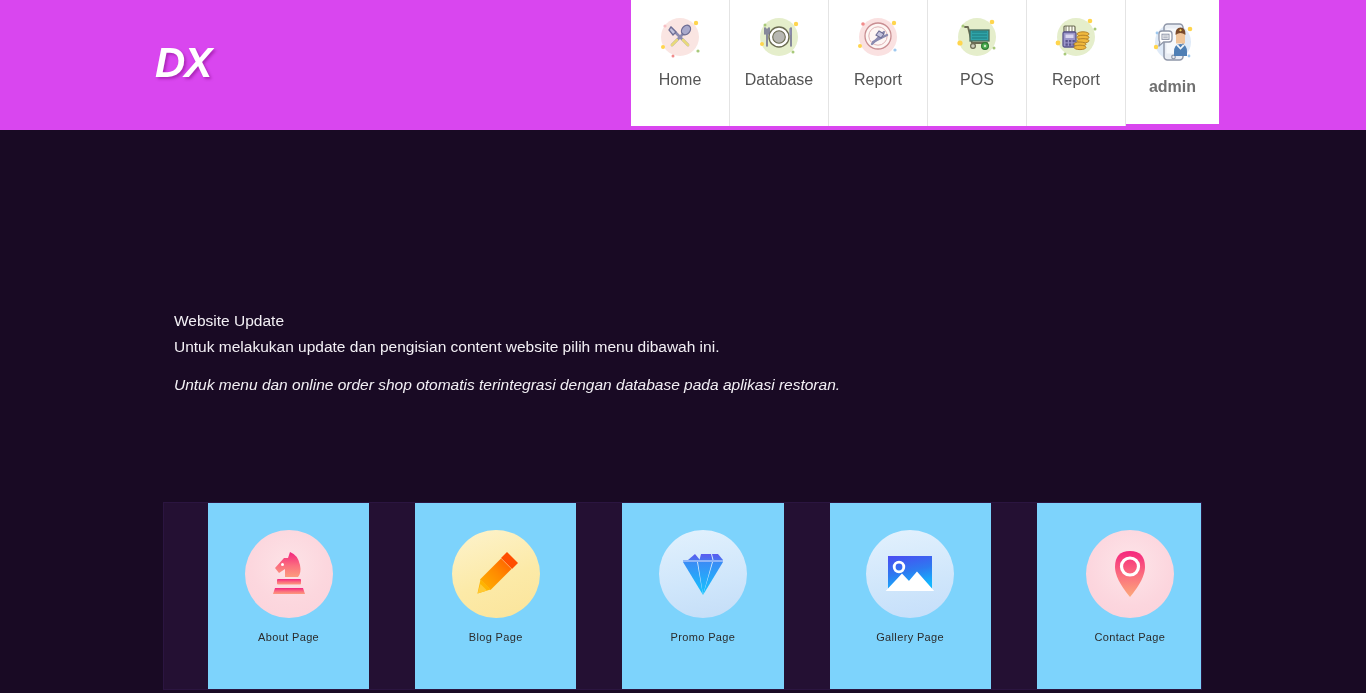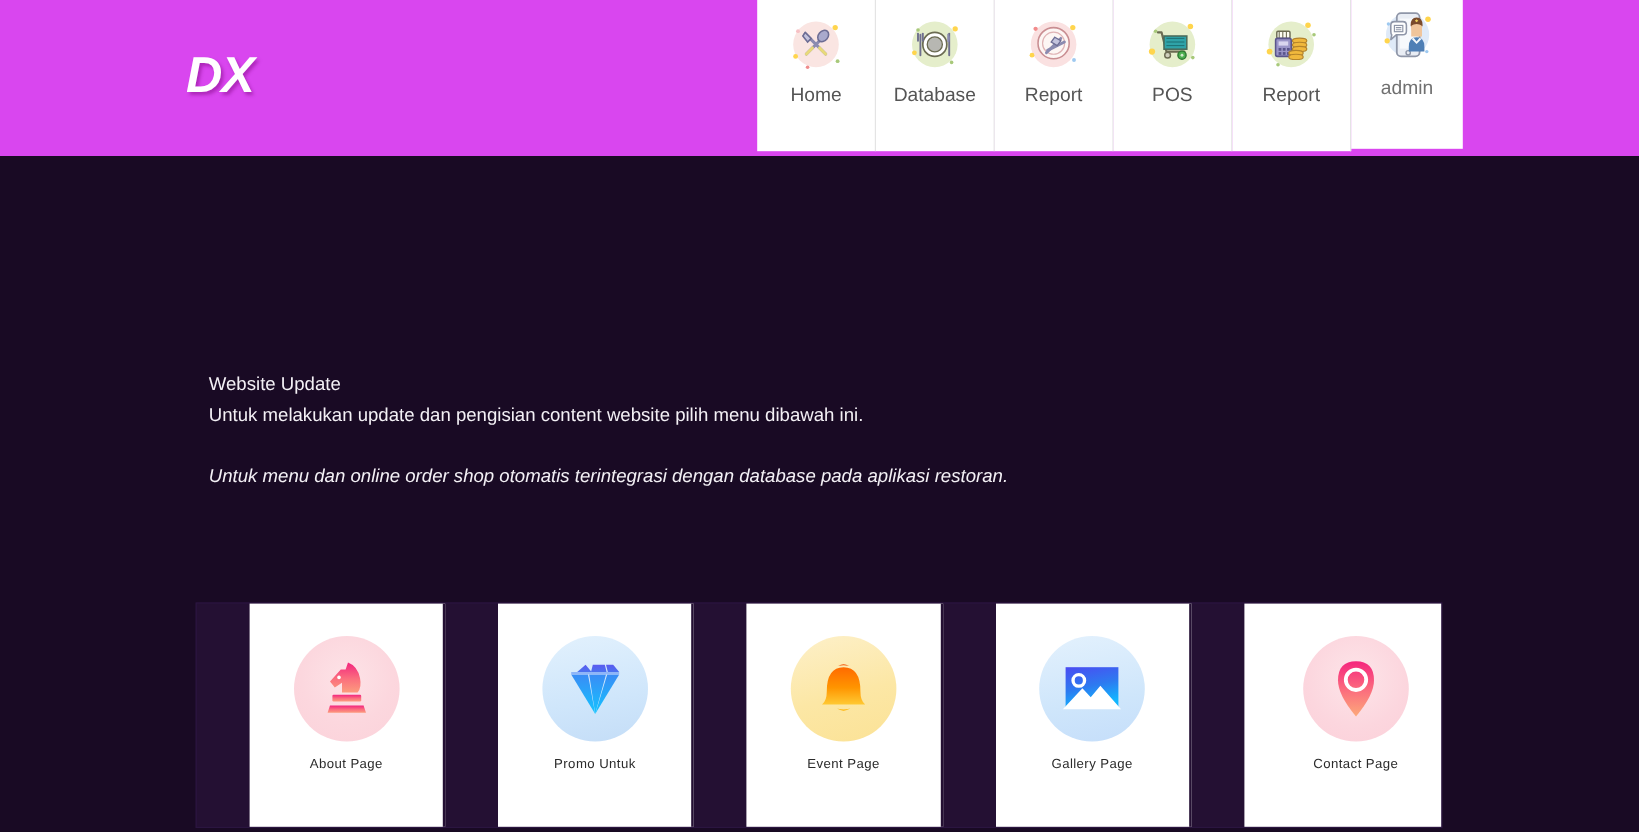--- a/index.html
+++ b/index.html
@@ -54,21 +54,22 @@
     font-size: 16px;
     color: #555555;
     margin-top: 8px;
     line-height: 1;
   }
   .nav-item.user {
     width: 93px;
     height: 124px;
     align-self: flex-start;
     border-right: none;
-    padding-top: 3px;
+    padding-top: 16px;
+    font-weight: bold;
   }
   .nav-item.user .nav-label {
     color: #707070;
     margin-top: 9px;
   }
 
   .nav-icon-wrap {
     width: 54px; height: 54px;
     position: relative;
   }
@@ -86,40 +87,40 @@
     left: 174px; top: 178px;
   }
   .intro-line {
     color: #f3f0f5;
     font-size: 15.5px;
     line-height: 26px;
     white-space: nowrap;
   }
   .intro-note {
     position: absolute;
-    left: 174px; top: 255px;
+    left: 174px; top: 242px;
     color: #f3f0f5;
     font-size: 15.5px;
     font-style: italic;
     line-height: 26px;
     white-space: nowrap;
   }
 
   
   .cards {
     position: absolute;
     left: 163px; top: 372px;
     width: 1039px; height: 188px;
     display: flex;
     background: #241033;
     border: 1px solid #2b1540;
   }
   .card {
     width: 173px;
-    background: #ffffff;
+    background: #7dd3fc;
     border-right: 2px solid #241033;
     display: flex;
     flex-direction: column;
     align-items: center;
     cursor: pointer;
     position: relative;
     margin-left: 44px;
   }
   .card:last-child { border-right: none; padding-left: 22px; }
   .card-icon {
@@ -338,20 +339,38 @@
           </defs>
           <path d="M27 4 q8 3 10 13 q1.6 8 -2 12 l-13 0 l0 -8 l-6 4 l-4 -5 l9 -10 l4 0 Z" fill="url(#gAbout)"></path>
           <circle cx="19.5" cy="16.5" r="1.5" fill="#ffffff"></circle>
           <rect x="14" y="31" width="24" height="5.5" rx="1" fill="url(#gAbout)"></rect>
           <path d="M12 40 l28 0 l2 6 l-32 0 Z" fill="url(#gAbout)"></path>
         </svg>
       </div>
       <div class="card-label">About Page</div>
     </div>
 
+    <div class="card">
+      <div class="card-icon c-blog">
+        <svg width="52" height="52" viewBox="0 0 52 52">
+          <defs>
+            <linearGradient id="gBlog" x1="0" y1="1" x2="1" y2="0">
+              <stop offset="0" stop-color="#ffb300"></stop>
+              <stop offset="0.55" stop-color="#ff8a00"></stop>
+              <stop offset="1" stop-color="#ff5a00"></stop>
+            </linearGradient>
+          </defs>
+          <path d="M37 4 l11 11 l-6 6 l-11 -11 Z" fill="#ff4e00"></path>
+          <path d="M31 10.5 l10.5 10.5 l-21 21 l-10.5 -10.5 Z" fill="url(#gBlog)"></path>
+          <path d="M10.5 31.5 l10 10 l-13 4 Z" fill="#ffb300"></path>
+          <path d="M7.5 45.5 l3 -9.5 l6.5 6.5 Z" fill="#ffc933"></path>
+        </svg>
+      </div>
+      <div class="card-label">Blog Page</div>
+    </div>
 
     <div class="card">
       <div class="card-icon c-promo">
         <svg width="52" height="52" viewBox="0 0 52 52">
           <defs>
             <linearGradient id="gPromoTop" x1="0" y1="0" x2="0" y2="1">
               <stop offset="0" stop-color="#5b5bf0"></stop>
               <stop offset="1" stop-color="#4a72ef"></stop>
             </linearGradient>
             <linearGradient id="gPromoBot" x1="0" y1="0" x2="0" y2="1">
@@ -361,40 +380,23 @@
           </defs>
           <path d="M11 12 l7 -6 l5 6 Z" fill="url(#gPromoTop)"></path>
           <path d="M24 6 l10 0 l1.5 6 l-13 0 Z" fill="url(#gPromoTop)"></path>
           <path d="M35 6 l6 0 l5 6 l-9.5 0 Z" fill="url(#gPromoTop)"></path>
           <path d="M6 14 l14 0 l6 33 Z" fill="url(#gPromoBot)"></path>
           <path d="M21 14 l14 0 l-9 33 Z" fill="url(#gPromoBot)"></path>
           <path d="M36 14 l10 0 l-20 33 Z" fill="url(#gPromoBot)"></path>
           <path d="M6 12 l40 0 l0 2 l-40 0 Z" fill="#8fb5f8"></path>
         </svg>
       </div>
-      <div class="card-label">Promo Untuk</div>
-    </div>
-
-    <div class="card">
-      <div class="card-icon c-event">
-        <svg width="52" height="52" viewBox="0 0 52 52">
-          <defs>
-            <linearGradient id="gEvent" x1="0" y1="0" x2="0" y2="1">
-              <stop offset="0" stop-color="#ff6a00"></stop>
-              <stop offset="0.55" stop-color="#ff9500"></stop>
-              <stop offset="1" stop-color="#ffc933"></stop>
-            </linearGradient>
-          </defs>
-          <path d="M21.5 7 q4.5 -3 9 0 q-4.5 -1.2 -9 0 Z" fill="#f24e00"></path>
-          <path d="M26 8 q14 0 14 20 q0 8 4 11 l-36 0 q4 -3 4 -11 q0 -20 14 -20 Z" fill="url(#gEvent)"></path>
-          <path d="M20.5 42.5 q5.5 3.5 11 0 q-5.5 1.4 -11 0 Z" fill="#ffb300"></path>
-        </svg>
-      </div>
-      <div class="card-label">Event Page</div>
-    </div>
+      <div class="card-label">Promo Page</div>
+    </div>
+
 
     <div class="card">
       <div class="card-icon c-gallery">
         <svg width="52" height="52" viewBox="0 0 52 52">
           <defs>
             <linearGradient id="gGal" x1="0" y1="0" x2="0.3" y2="1">
               <stop offset="0" stop-color="#4b4bf2"></stop>
               <stop offset="0.55" stop-color="#2d7af0"></stop>
               <stop offset="1" stop-color="#12b6ff"></stop>
             </linearGradient>

